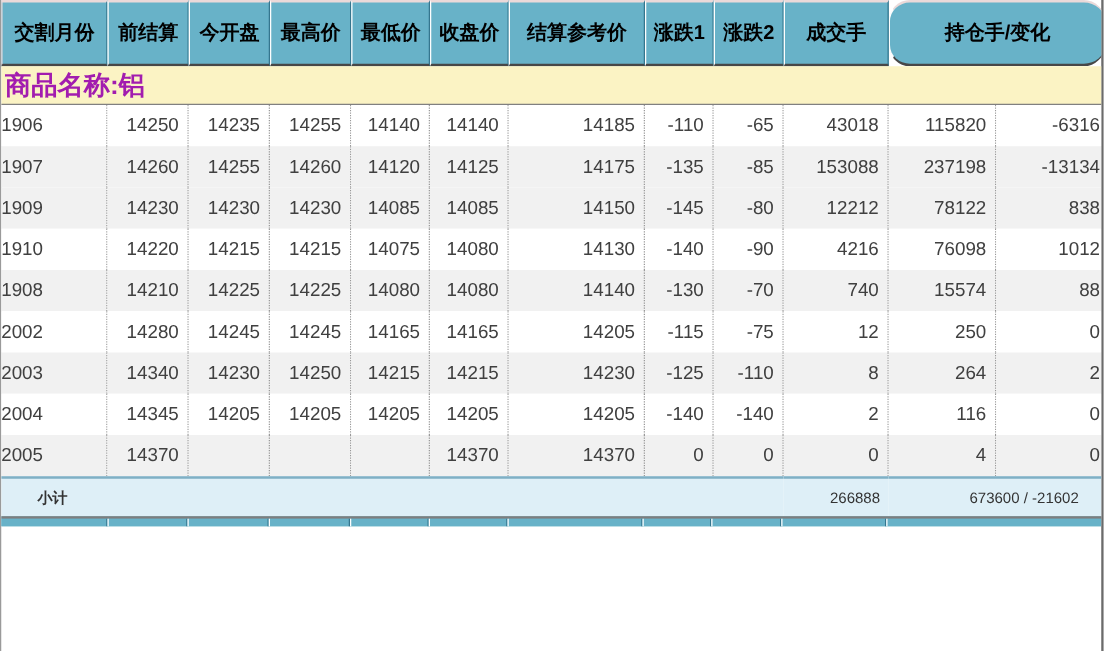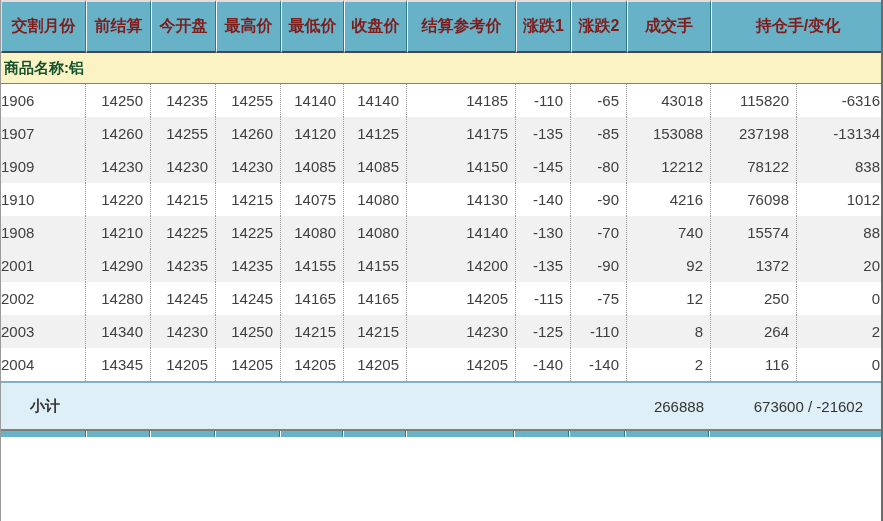--- a/index.html
+++ b/index.html
@@ -19,41 +19,41 @@
   }
   table.quotes {
     width: 100%;
     table-layout: fixed;
     border-collapse: separate;
     border-spacing: 0;
   }
   
   th.hdr {
     background: #68B2C8;
-    color: #7f1d1d;
+    color: #000000;
     font-weight: bold;
     font-size: 16px;
     text-align: center;
     vertical-align: middle;
     height: 53px;
     border-top: 2px solid #EBD9D9;
     border-bottom: 2px solid #474747;
     border-left: 1px solid #FDFEFE;
     border-right: 1px solid #35768E;
     overflow: hidden;
     white-space: nowrap;
   }
   th.hdr:first-child { border-left: 1px solid #EBD9D9; }
-  th.hdr:last-child  { border-right: none; }
+  th.hdr:last-child  { border-right: none; border-radius: 17px; }
   
   td.product {
     background: #FBF3C4;
-    color: #14532d;
+    color: #a21caf;
     font-weight: bold;
-    font-size: 15px;
+    font-size: 21px;
     text-align: left;
     vertical-align: middle;
     height: 31px;
     padding-left: 3px;
     border-bottom: 1px solid #808080;
   }
   
   tr.qrow td {
     height: 33px;
     font-size: 15px;
@@ -69,23 +69,23 @@
     padding-right: 7px;
     border-right: 1px dotted #999999;
   }
   td.c-num:last-child { border-right: none; padding-right: 4px; margin-top: 12px; }
   td.c-month {
     border-right: 1px dotted #999999;
   }
   
   tr.subtotal td {
     background: #DEEFF7;
-    height: 48px;
+    height: 32px;
     vertical-align: middle;
-    font-size: 15px;
+    font-size: 12px;
     color: #333333;
     border-top: 2px solid #7FB0C5;
     white-space: nowrap;
   }
   td.sub-label {
     font-weight: bold;
     font-size: 16px;
     text-align: left;
     padding-left: 29px;
     color: #222222;
@@ -211,34 +211,20 @@
           <td class="c-num">14225</td>
           <td class="c-num">14080</td>
           <td class="c-num">14080</td>
           <td class="c-num">14140</td>
           <td class="c-num">-130</td>
           <td class="c-num">-70</td>
           <td class="c-num">740</td>
           <td class="c-num">15574</td>
           <td class="c-num">88</td>
         </tr>
-        <tr class="qrow alt">
-          <td class="c-month">2001</td>
-          <td class="c-num">14290</td>
-          <td class="c-num">14235</td>
-          <td class="c-num">14235</td>
-          <td class="c-num">14155</td>
-          <td class="c-num">14155</td>
-          <td class="c-num">14200</td>
-          <td class="c-num">-135</td>
-          <td class="c-num">-90</td>
-          <td class="c-num">92</td>
-          <td class="c-num">1372</td>
-          <td class="c-num">20</td>
-        </tr>
         <tr class="qrow">
           <td class="c-month">2002</td>
           <td class="c-num">14280</td>
           <td class="c-num">14245</td>
           <td class="c-num">14245</td>
           <td class="c-num">14165</td>
           <td class="c-num">14165</td>
           <td class="c-num">14205</td>
           <td class="c-num">-115</td>
           <td class="c-num">-75</td>
@@ -265,20 +251,34 @@
           <td class="c-num">14345</td>
           <td class="c-num">14205</td>
           <td class="c-num">14205</td>
           <td class="c-num">14205</td>
           <td class="c-num">14205</td>
           <td class="c-num">14205</td>
           <td class="c-num">-140</td>
           <td class="c-num">-140</td>
           <td class="c-num">2</td>
           <td class="c-num">116</td>
+          <td class="c-num">0</td>
+        </tr>
+        <tr class="qrow alt">
+          <td class="c-month">2005</td>
+          <td class="c-num">14370</td>
+          <td class="c-num"></td>
+          <td class="c-num"></td>
+          <td class="c-num"></td>
+          <td class="c-num">14370</td>
+          <td class="c-num">14370</td>
+          <td class="c-num">0</td>
+          <td class="c-num">0</td>
+          <td class="c-num">0</td>
+          <td class="c-num">4</td>
           <td class="c-num">0</td>
         </tr>
       </tbody>
     <tbody>
       <tr class="subtotal">
         <td class="sub-label" colspan="9">小计</td>
         <td class="sub-num">266888</td>
         <td class="sub-oi" colspan="2">673600 / -21602</td>
       </tr>
     </tbody>

